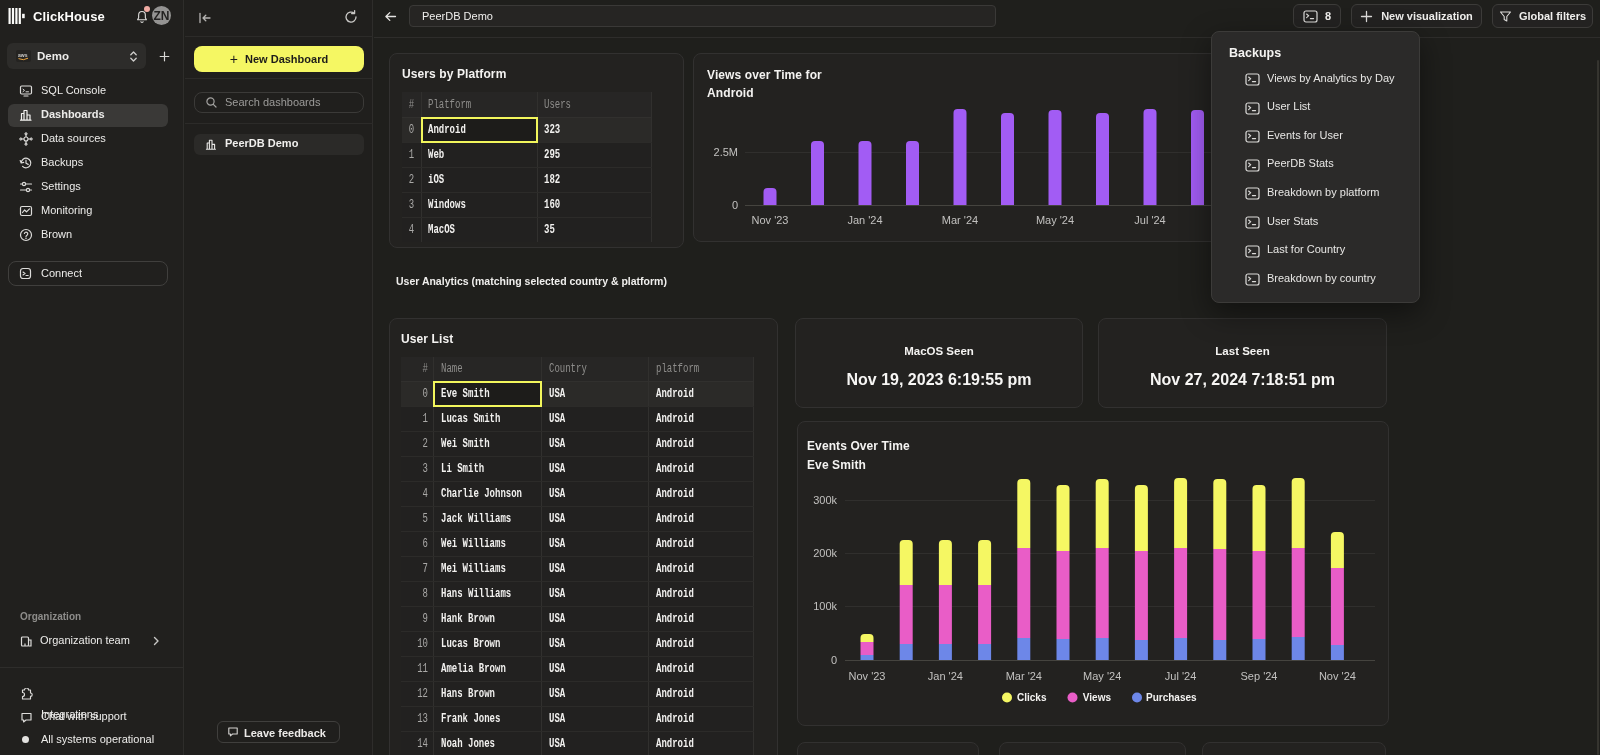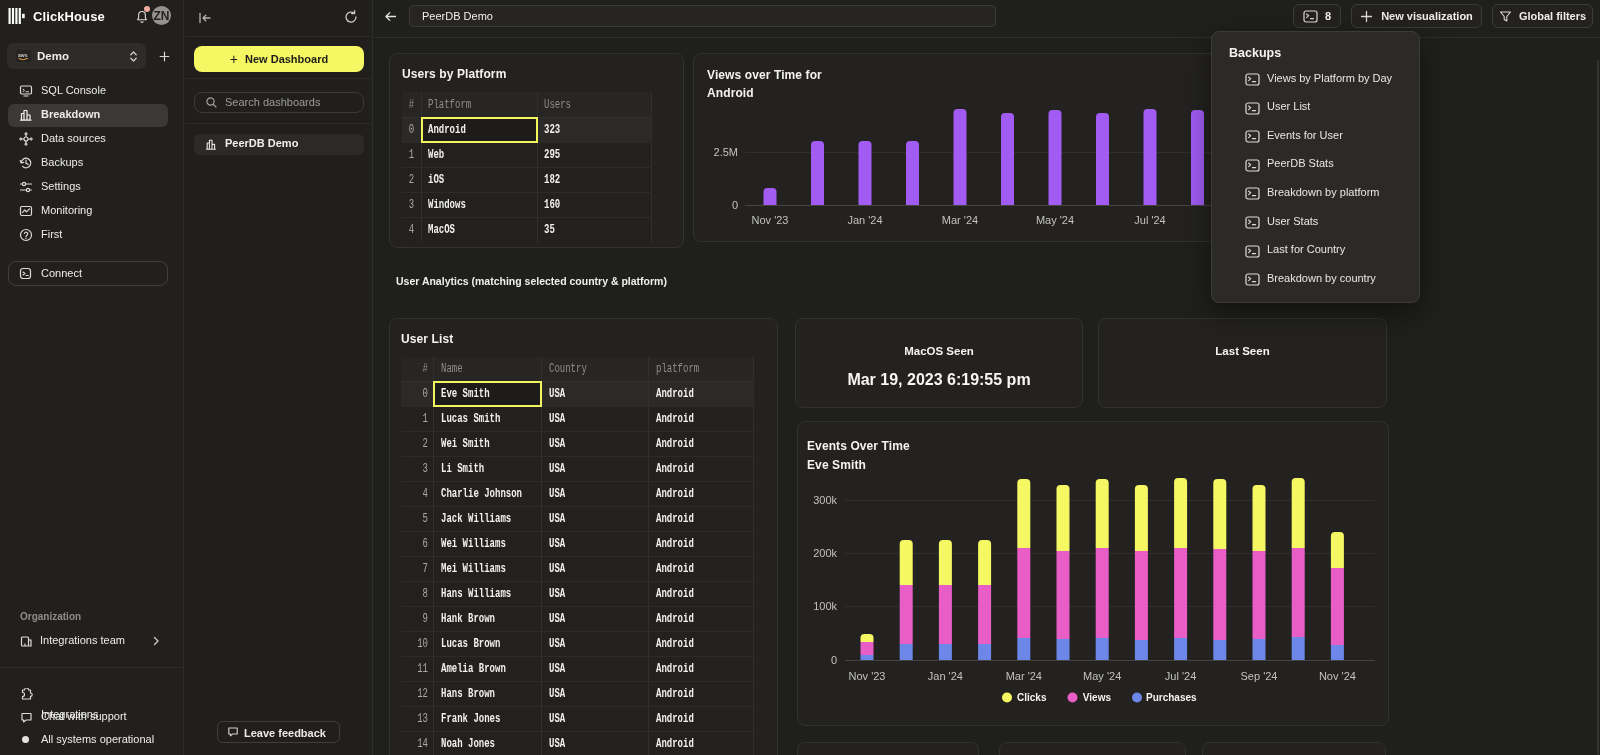--- a/index.html
+++ b/index.html
@@ -62,21 +62,21 @@
     <svg class="abs" style="left:19px;top:84px" width="14" height="14" viewBox="0 0 14 14">
       <rect x="1.5" y="2" width="11" height="8" rx="1.2" fill="none" stroke="#dddcda" stroke-width="1.2"></rect>
       <path d="M5 12 H9" stroke="#dddcda" stroke-width="1.2" stroke-linecap="round"></path>
       <path d="M4 5.2 L5.5 6.4 L4 7.6 M7 7.8 H9.5" stroke="#dddcda" stroke-width="1" fill="none" stroke-linecap="round"></path>
     </svg>
     <div class="abs navtxt" style="left:41px;top:84px">SQL Console</div>
     <svg class="abs" style="left:19px;top:108px" width="14" height="14" viewBox="0 0 14 14">
       <path d="M2.5 12 V5.5 H5 V12 M5 12 V2.5 H8 V12 M8 12 V7 H11 V12" fill="none" stroke="#f4f3f1" stroke-width="1.2" stroke-linejoin="round"></path>
       <path d="M1.5 12.2 H12" stroke="#f4f3f1" stroke-width="1.2" stroke-linecap="round"></path>
     </svg>
-    <div class="abs navtxt" style="left:41px;top:108px;font-weight:600">Breakdown</div>
+    <div class="abs navtxt" style="left:41px;top:108px;font-weight:600">Dashboards</div>
     <svg class="abs" style="left:19px;top:132px" width="14" height="14" viewBox="0 0 14 14">
       <circle cx="7" cy="7" r="2" fill="none" stroke="#dddcda" stroke-width="1.1"></circle>
       <path d="M7 1 V5 M7 9 V13 M1 7 H5 M9 7 H13" stroke="#dddcda" stroke-width="1.1"></path>
       <circle cx="7" cy="1.8" r="1.1" fill="none" stroke="#dddcda" stroke-width="1"></circle>
       <circle cx="7" cy="12.2" r="1.1" fill="none" stroke="#dddcda" stroke-width="1"></circle>
       <circle cx="1.8" cy="7" r="1.1" fill="none" stroke="#dddcda" stroke-width="1"></circle>
       <circle cx="12.2" cy="7" r="1.1" fill="none" stroke="#dddcda" stroke-width="1"></circle>
     </svg>
     <div class="abs navtxt" style="left:41px;top:132px">Data sources</div>
     <svg class="abs" style="left:19px;top:156px" width="14" height="14" viewBox="0 0 14 14">
@@ -93,35 +93,35 @@
     <svg class="abs" style="left:19px;top:204px" width="14" height="14" viewBox="0 0 14 14">
       <rect x="1.5" y="2.5" width="11" height="9" rx="1.5" fill="none" stroke="#dddcda" stroke-width="1.2"></rect>
       <path d="M3.5 8.5 L5.5 6 L7.5 7.8 L10.5 4.8" fill="none" stroke="#dddcda" stroke-width="1.2" stroke-linejoin="round" stroke-linecap="round"></path>
     </svg>
     <div class="abs navtxt" style="left:41px;top:204px">Monitoring</div>
     <svg class="abs" style="left:19px;top:228px" width="14" height="14" viewBox="0 0 14 14">
       <circle cx="7" cy="7" r="5.5" fill="none" stroke="#dddcda" stroke-width="1.2"></circle>
       <path d="M5.4 5.5 a1.7 1.7 0 1 1 2.4 1.9 c-.5.3-.8.6-.8 1.1" fill="none" stroke="#dddcda" stroke-width="1.2" stroke-linecap="round"></path>
       <circle cx="7" cy="10.3" r=".8" fill="#dddcda"></circle>
     </svg>
-    <div class="abs navtxt" style="left:41px;top:228px">First</div>
+    <div class="abs navtxt" style="left:41px;top:228px">Brown</div>
 
     <div class="abs" style="left:8px;top:261px;width:160px;height:25px;border:1px solid #403f3d;border-radius:8px"></div>
     <svg class="abs" style="left:19px;top:267px" width="13" height="13" viewBox="0 0 13 13">
       <rect x="1.5" y="1.5" width="10" height="10" rx="2.5" fill="none" stroke="#dddcda" stroke-width="1.2"></rect>
       <path d="M4 5 L6 6.5 L4 8 M7 8.5 H9.2" stroke="#dddcda" stroke-width="1.1" fill="none" stroke-linecap="round"></path>
     </svg>
     <div class="abs navtxt" style="left:41px;top:267px">Connect</div>
 
     <div class="abs" style="left:20px;top:611px;font-size:10px;font-weight:600;color:#8e8d8b">Organization</div>
     <svg class="abs" style="left:20px;top:635px" width="13" height="13" viewBox="0 0 13 13">
       <rect x="1.5" y="2" width="7" height="9" rx="1" fill="none" stroke="#dddcda" stroke-width="1.2"></rect>
       <path d="M8.5 5 H11 V11 H8.5 M5 11 V8.5" stroke="#dddcda" stroke-width="1.2" fill="none"></path>
     </svg>
-    <div class="abs navtxt" style="left:40px;top:634px">Integrations team</div>
+    <div class="abs navtxt" style="left:40px;top:634px">Organization team</div>
     <svg class="abs" style="left:151px;top:636px" width="10" height="10" viewBox="0 0 10 10">
       <path d="M3.5 1.5 L7 5 L3.5 8.5" fill="none" stroke="#c9c8c6" stroke-width="1.4" stroke-linecap="round" stroke-linejoin="round"></path>
     </svg>
     <div class="abs" style="left:0;top:667px;width:184px;height:1px;background:#2e2d2b"></div>
 
     <svg class="abs" style="left:20px;top:688px" width="13" height="13" viewBox="0 0 13 13">
       <path d="M4.5 2 a1.6 1.6 0 0 1 4 0 H10.5 V5 a1.6 1.6 0 0 1 0 3.4 V11 H2.5 V8.5 a1.6 1.6 0 0 0 0-4 V2 Z" fill="none" stroke="#dddcda" stroke-width="1.15" stroke-linejoin="round"></path>
     </svg>
     <div class="abs navtxt" style="left:41px;top:708px">Integrations</div>
     <svg class="abs" style="left:20px;top:711px" width="13" height="13" viewBox="0 0 13 13">
@@ -340,23 +340,24 @@
       <div class="abs" style="left:148px;top:355px;font-size:12px;font-weight:700;color:#f2f1ef;transform:scaleX(.75);transform-origin:0 50%">USA</div>
       <div class="abs" style="left:255px;top:355px;font-size:12px;font-weight:700;color:#f2f1ef;transform:scaleX(.75);transform-origin:0 50%">Android</div>
       <div class="abs" style="left:0;top:380px;width:27px;text-align:right;font-size:12px;color:#aaa9a7;transform:scaleX(.75);transform-origin:100% 50%">14</div>
       <div class="abs" style="left:40px;top:380px;font-size:12px;font-weight:700;color:#f2f1ef;transform:scaleX(.75);transform-origin:0 50%">Noah Jones</div>
       <div class="abs" style="left:148px;top:380px;font-size:12px;font-weight:700;color:#f2f1ef;transform:scaleX(.75);transform-origin:0 50%">USA</div>
       <div class="abs" style="left:255px;top:380px;font-size:12px;font-weight:700;color:#f2f1ef;transform:scaleX(.75);transform-origin:0 50%">Android</div>
   </div>
 
   <div class="card" style="left:795px;top:318px;width:288px;height:90px"></div>
   <div class="abs" style="left:795px;top:345px;width:288px;text-align:center;font-size:11.5px;font-weight:700;color:#f4f3f1">MacOS Seen</div>
-  <div class="abs" style="left:795px;top:371px;width:288px;text-align:center;font-size:16px;font-weight:700;color:#f7f6f4">Mar 19, 2023 6:19:55 pm</div>
+  <div class="abs" style="left:795px;top:371px;width:288px;text-align:center;font-size:16px;font-weight:700;color:#f7f6f4">Nov 19, 2023 6:19:55 pm</div>
   <div class="card" style="left:1098px;top:318px;width:289px;height:90px"></div>
   <div class="abs" style="left:1098px;top:345px;width:289px;text-align:center;font-size:11.5px;font-weight:700;color:#f4f3f1">Last Seen</div>
+  <div class="abs" style="left:1098px;top:371px;width:289px;text-align:center;font-size:16px;font-weight:700;color:#f7f6f4">Nov 27, 2024 7:18:51 pm</div>
 
   <div class="card" style="left:797px;top:421px;width:592px;height:305px"></div>
   <div class="ctitle" style="left:807px;top:437px;line-height:19px">Events Over Time<br>Eve Smith</div>
   <svg class="abs" style="left:797px;top:421px" width="592" height="305" viewBox="0 0 592 305">
     <line x1="48" y1="79.5" x2="578" y2="79.5" stroke="#302f2d"></line>
     <line x1="48" y1="132.5" x2="578" y2="132.5" stroke="#302f2d"></line>
     <line x1="48" y1="185.5" x2="578" y2="185.5" stroke="#302f2d"></line>
     <line x1="48" y1="239.5" x2="578" y2="239.5" stroke="#45443f"></line>
     <g font-size="11" fill="#c2c1bf" font-family="Liberation Sans" text-anchor="end">
       <text x="40" y="83">300k</text>
@@ -426,21 +427,21 @@
 
   <div class="card" style="left:797px;top:742px;width:182px;height:20px"></div>
   <div class="card" style="left:999px;top:742px;width:187px;height:20px"></div>
   <div class="card" style="left:1202px;top:742px;width:184px;height:20px"></div>
   <div class="abs" style="left:1211px;top:31px;width:209px;height:272px;background:#2b2a29;border:1px solid #3c3b39;border-radius:8px;box-shadow:0 10px 30px rgba(0,0,0,.45)">
     <div class="abs" style="left:17px;top:14px;font-size:12.5px;font-weight:700;color:#f4f3f1">Backups</div>
     <svg class="abs" style="left:33px;top:41.0px" width="15" height="13" viewBox="0 0 15 13">
         <rect x="1" y="1" width="13" height="11" rx="2" fill="none" stroke="#dddcda" stroke-width="1.2"></rect>
         <path d="M3.6 4 L5.6 5.8 L3.6 7.6 M7.4 8.6 H10.6" fill="none" stroke="#dddcda" stroke-width="1.1" stroke-linecap="round"></path>
       </svg>
-      <div class="abs" style="left:55px;top:39.5px;font-size:11px;color:#e8e7e5">Views by Platform by Day</div>
+      <div class="abs" style="left:55px;top:39.5px;font-size:11px;color:#e8e7e5">Views by Analytics by Day</div>
       <svg class="abs" style="left:33px;top:69.6px" width="15" height="13" viewBox="0 0 15 13">
         <rect x="1" y="1" width="13" height="11" rx="2" fill="none" stroke="#dddcda" stroke-width="1.2"></rect>
         <path d="M3.6 4 L5.6 5.8 L3.6 7.6 M7.4 8.6 H10.6" fill="none" stroke="#dddcda" stroke-width="1.1" stroke-linecap="round"></path>
       </svg>
       <div class="abs" style="left:55px;top:68.1px;font-size:11px;color:#e8e7e5">User List</div>
       <svg class="abs" style="left:33px;top:98.2px" width="15" height="13" viewBox="0 0 15 13">
         <rect x="1" y="1" width="13" height="11" rx="2" fill="none" stroke="#dddcda" stroke-width="1.2"></rect>
         <path d="M3.6 4 L5.6 5.8 L3.6 7.6 M7.4 8.6 H10.6" fill="none" stroke="#dddcda" stroke-width="1.1" stroke-linecap="round"></path>
       </svg>
       <div class="abs" style="left:55px;top:96.7px;font-size:11px;color:#e8e7e5">Events for User</div>

